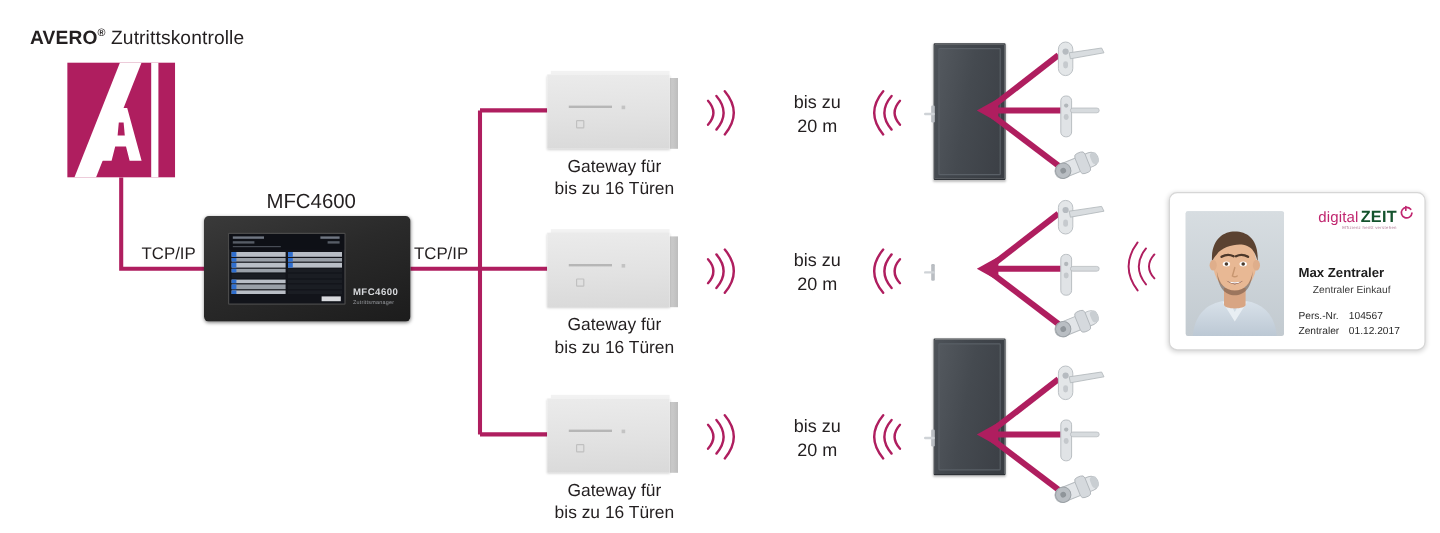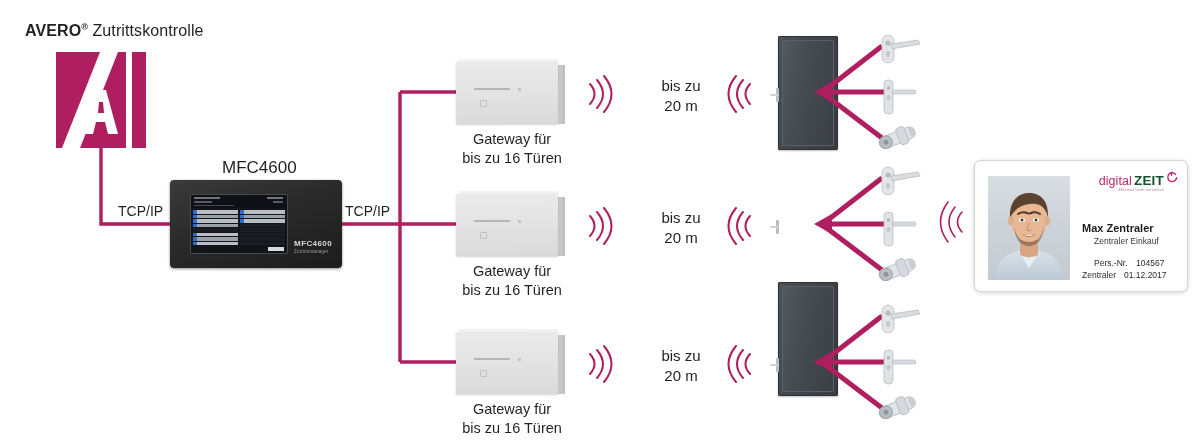--- a/index.html
+++ b/index.html
@@ -128,21 +128,21 @@
   }
   .dz-logo .dz-z{
     position:absolute;right:14px;top:1px;font-size:13.5px;font-weight:bold;color:#14532d;letter-spacing:.2px;
   }
   .dz-logo .dz-tag{
     position:absolute;right:14px;top:16px;font-size:3.6px;color:#b07a95;letter-spacing:.25px;white-space:nowrap;
   }
   .dz-swoosh{position:absolute;right:0px;top:-1px;}
   .card-name{position:absolute;left:0;top:50px;font-size:11px;font-weight:bold;color:#1d1d1d;white-space:nowrap;}
   .card-dept{position:absolute;left:0;top:64px;font-size:8.5px;color:#3a3a3a;white-space:nowrap;margin-left:12px;}
-  .card-l1{position:absolute;left:12px;top:86px;font-size:8.5px;color:#2a2a2a;white-space:nowrap;}
+  .card-l1{position:absolute;left:0;top:86px;font-size:8.5px;color:#2a2a2a;white-space:nowrap;}
   .card-l2{position:absolute;left:0;top:98px;font-size:8.5px;color:#2a2a2a;white-space:nowrap;}
   .kv-k{display:inline-block;width:42px;}
 </style>
 </head>
 <body>
 
 <div class="stage">
 
   <div class="abs" id="title">
     <span class="brand">AVERO</span><sup>®</sup><span> Zutrittskontrolle</span>

